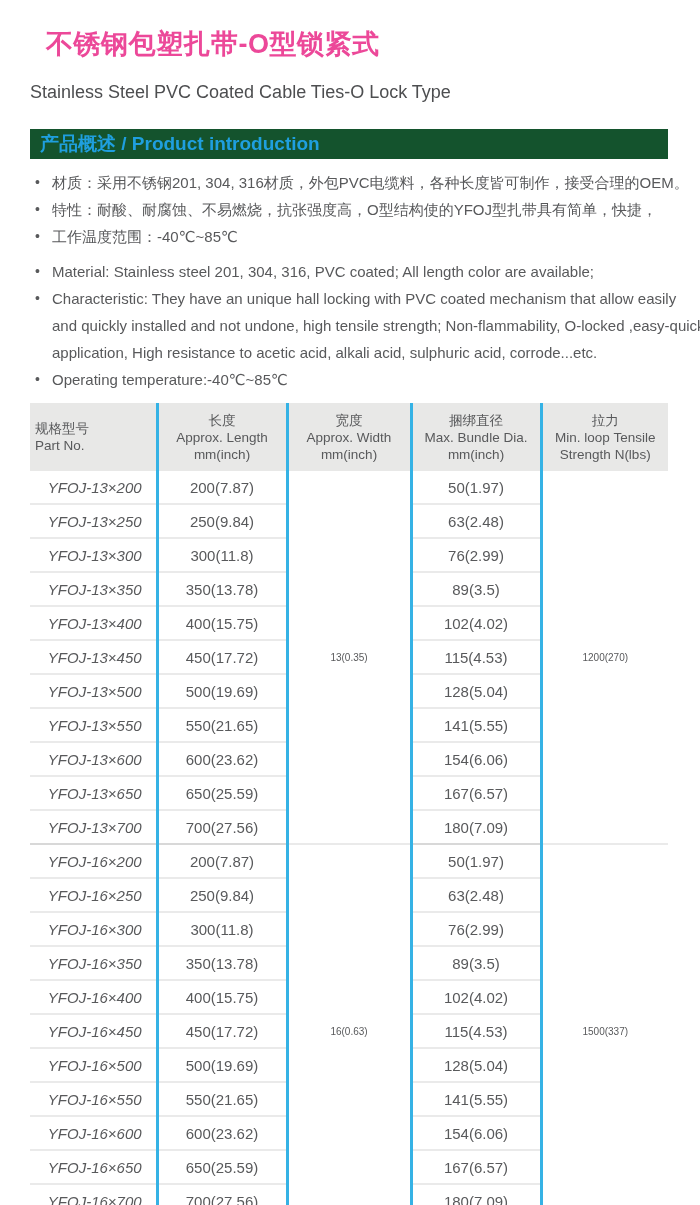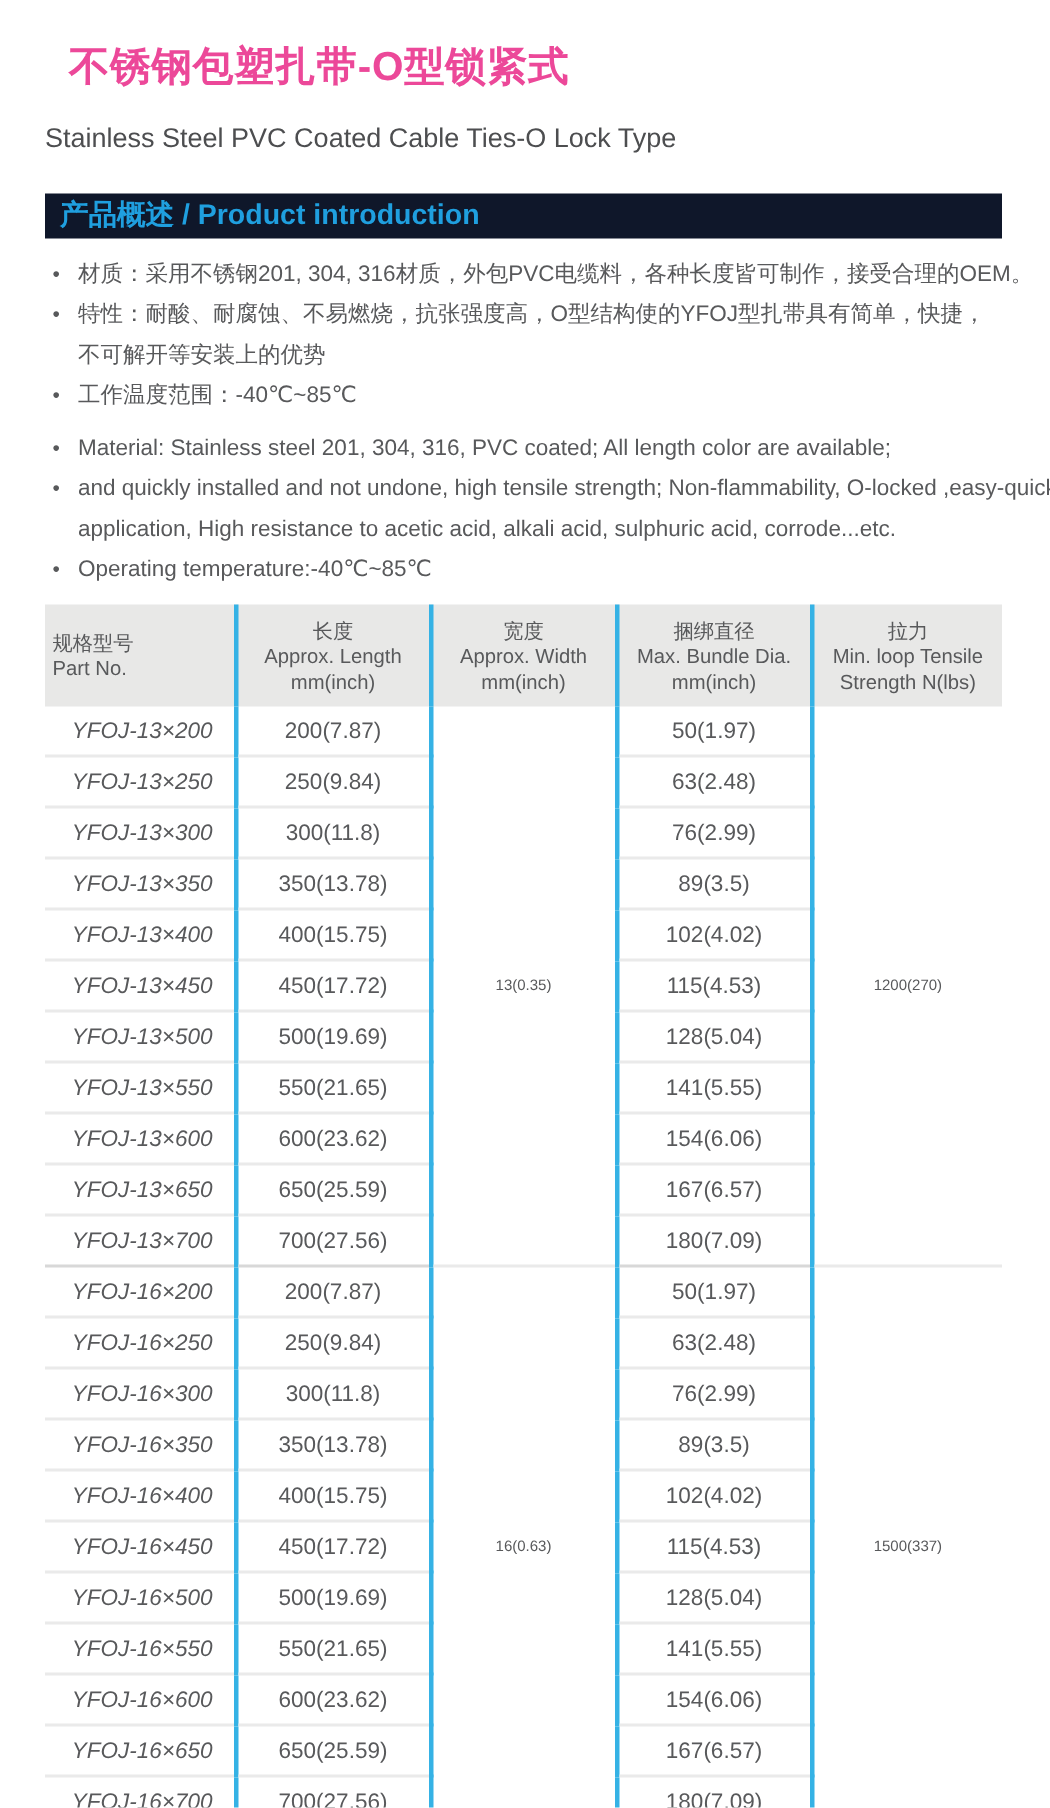--- a/index.html
+++ b/index.html
@@ -7,21 +7,21 @@
     width:700px;height:1205px;overflow:hidden;
     font-family:"Liberation Sans","DejaVu Sans",sans-serif;
     color:#58595b;
   }
   .page{padding:12px 32px 0 30px;}
 
   .title-cn{margin:16px;font-size:27px;line-height:33px;font-weight:bold;color:#ec4899;letter-spacing:0.5px;}
   .title-en{margin:0;font-size:18px;line-height:30px;font-weight:normal;color:#4d4e50;}
 
   .banner{
-    margin-top:22px;height:30px;line-height:30px;background:#0f172a;
+    margin-top:22px;height:30px;line-height:30px;background:#14532d;
     padding-left:10px;font-size:19px;font-weight:bold;color:#1f9fdf;
     box-sizing:border-box;
   }
   .banner .sep{font-weight:bold;}
 
   ul.bullets{list-style:none;margin:0;padding:0 0 0 5px;}
   ul.bullets.cn{margin-top:10px;}
   ul.bullets.en{margin-top:8px;}
   ul.bullets li{position:relative;padding-left:17px;font-size:15px;line-height:27px;color:#58595b;}
   ul.bullets li .dot{position:absolute;left:0;top:0;font-size:14px;}
@@ -57,34 +57,34 @@
   </div>
 
   <ul class="bullets cn" id="bullets-cn">
       <li>
         <span class="dot">•</span>
         <div>材质：采用不锈钢201, 304, 316材质，外包PVC电缆料，各种长度皆可制作，接受合理的OEM。</div>
       </li>
       <li>
         <span class="dot">•</span>
         <div>特性：耐酸、耐腐蚀、不易燃烧，抗张强度高，O型结构使的YFOJ型扎带具有简单，快捷，</div>
-        <div>不可解开等安装上的优势</div>
       </li>
       <li>
         <span class="dot">•</span>
         <div>工作温度范围：-40℃~85℃</div>
       </li>
     </ul>
   <ul class="bullets en" id="bullets-en">
       <li>
         <span class="dot">•</span>
         <div>Material: Stainless steel 201, 304, 316, PVC coated; All length color are available;</div>
       </li>
       <li>
         <span class="dot">•</span>
+        <div>Characteristic:  They have an unique hall locking with PVC coated mechanism that allow easily</div>
         <div>and quickly installed and not undone, high tensile strength; Non-flammability, O-locked ,easy-quick</div>
         <div>application, High resistance to acetic acid, alkali acid, sulphuric acid, corrode...etc.</div>
       </li>
       <li>
         <span class="dot">•</span>
         <div>Operating temperature:-40℃~85℃</div>
       </li>
     </ul>
 
   <table class="spec">

